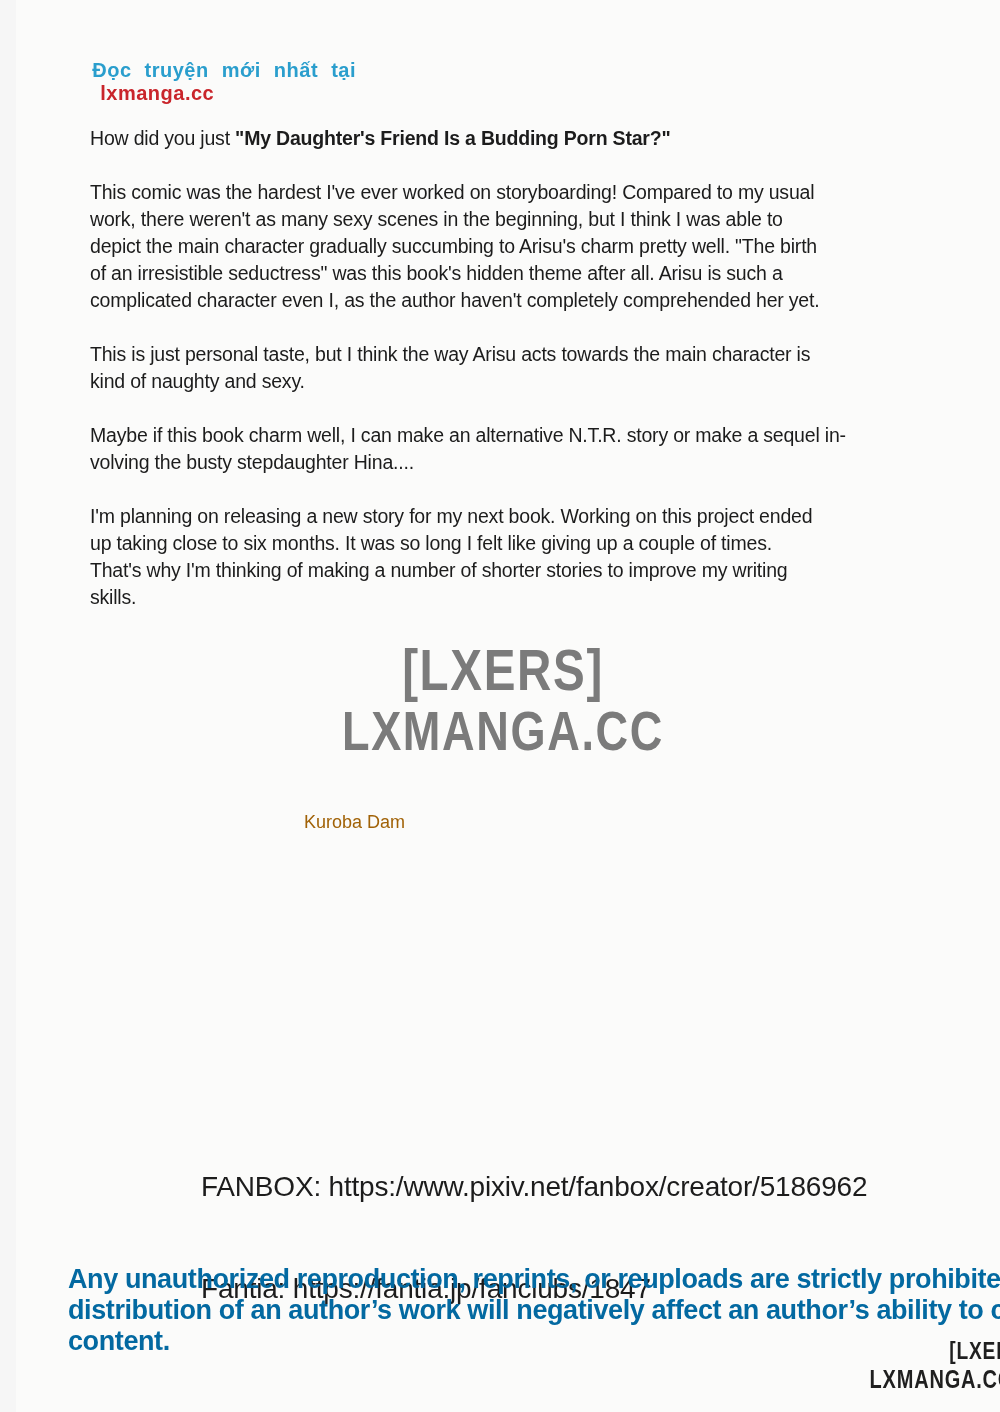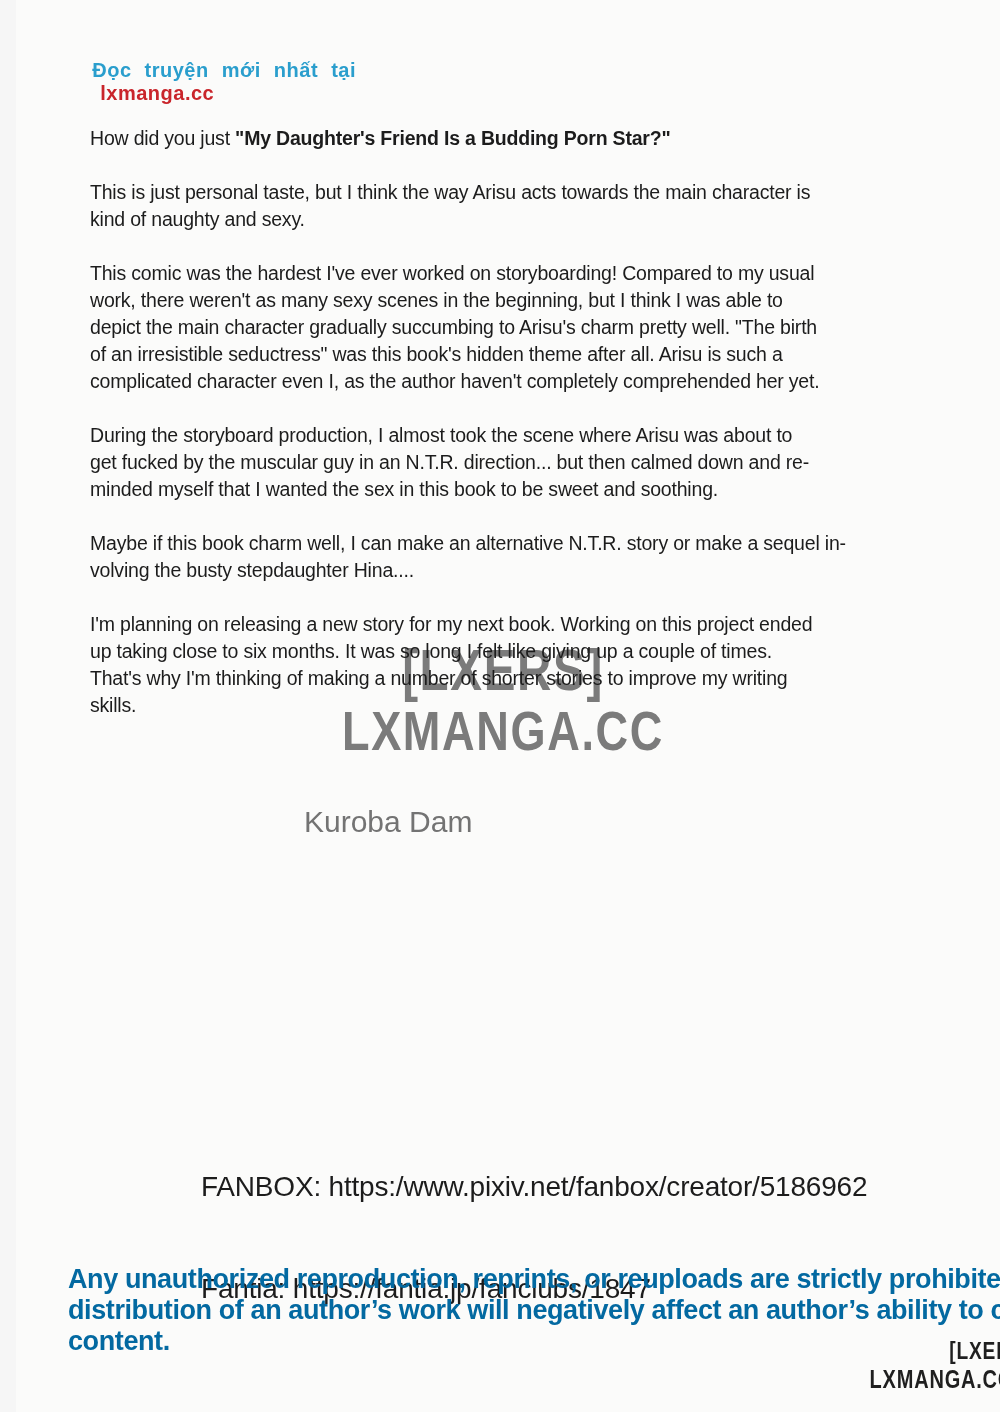--- a/index.html
+++ b/index.html
@@ -41,21 +41,21 @@
     position:absolute;left:74px;top:125px;width:880px;
     font-size:19.5px;line-height:27px;letter-spacing:-0.2px;
     color:#1c1c1c;z-index:2;
   }
   .body-text p{margin:0 0 27px 0;white-space:pre;}
   .body-text p:last-child{margin-bottom:16px;}
   .body-text strong{font-weight:700;}
 
   .signature{
     position:absolute;left:288px;top:806px;
-    font-size:30px;line-height:32px;color:#737373;z-index:2;
+    font-size:18px;line-height:32px;color:#a16207;z-index:2;
   }
 
   .links{
     position:absolute;left:185px;top:1102px;
     font-size:28px;line-height:34px;color:#1c1c1c;
     letter-spacing:-0.2px;white-space:pre;z-index:2;
   }
 
   .disclaimer{
     position:absolute;left:52px;top:1264px;width:930px;
@@ -82,30 +82,27 @@
     <span class="site">lxmanga.cc</span>
   </div>
 
   <div class="watermark">
     <div class="wm1">[LXERS]</div>
     <div class="wm2">LXMANGA.CC</div>
   </div>
 
   <div class="body-text">
     <p><span>How did you just </span><strong>"My Daughter's Friend Is a Budding Porn Star?"</strong></p>
-    <p>This is just personal taste, but I think the way Arisu acts towards the main character is
-kind of naughty and sexy.</p>
     <p>This comic was the hardest I've ever worked on storyboarding! Compared to my usual
 work, there weren't as many sexy scenes in the beginning, but I think I was able to
 depict the main character gradually succumbing to Arisu's charm pretty well. "The birth
 of an irresistible seductress" was this book's hidden theme after all. Arisu is such a
 complicated character even I, as the author haven't completely comprehended her yet.</p>
-    <p>During the storyboard production, I almost took the scene where Arisu was about to
-get fucked by the muscular guy in an N.T.R. direction... but then calmed down and re-
-minded myself that I wanted the sex in this book to be sweet and soothing.</p>
+    <p>This is just personal taste, but I think the way Arisu acts towards the main character is
+kind of naughty and sexy.</p>
     <p>Maybe if this book charm well, I can make an alternative N.T.R. story or make a sequel in-
 volving the busty stepdaughter Hina....</p>
     <p>I'm planning on releasing a new story for my next book. Working on this project ended
 up taking close to six months. It was so long I felt like giving up a couple of times.
 That's why I'm thinking of making a number of shorter stories to improve my writing
 skills.</p>
   </div>
 
   <div class="signature">Kuroba Dam</div>
 

